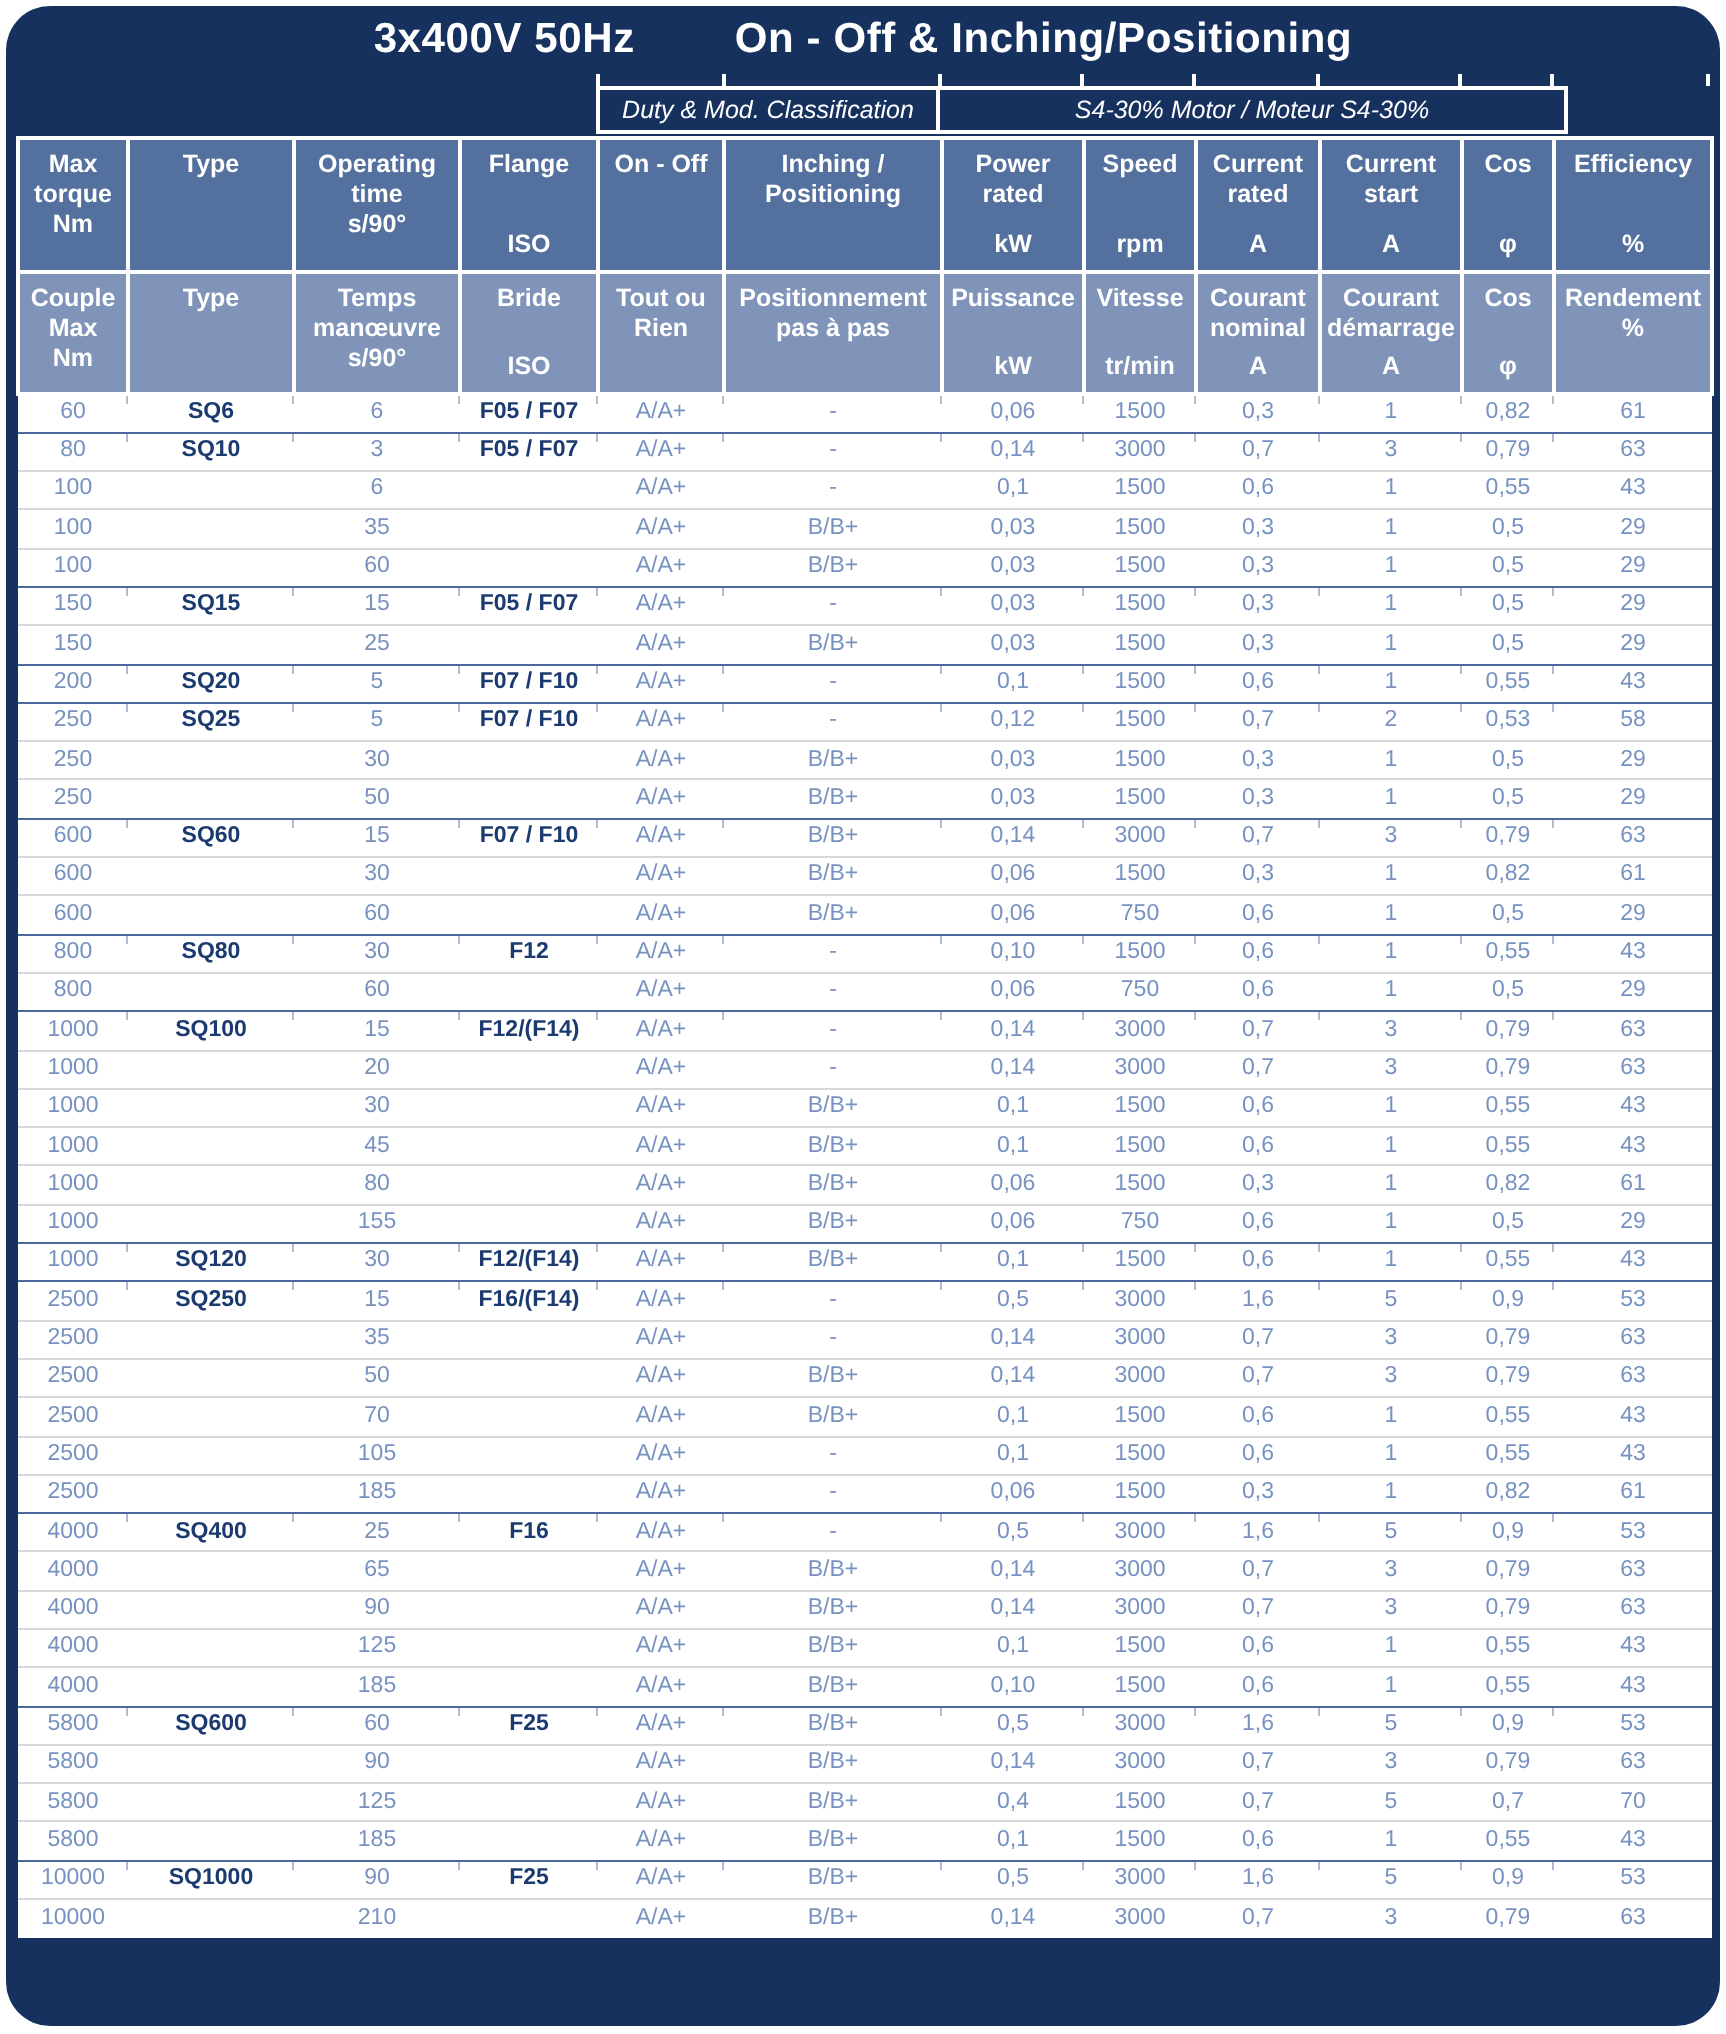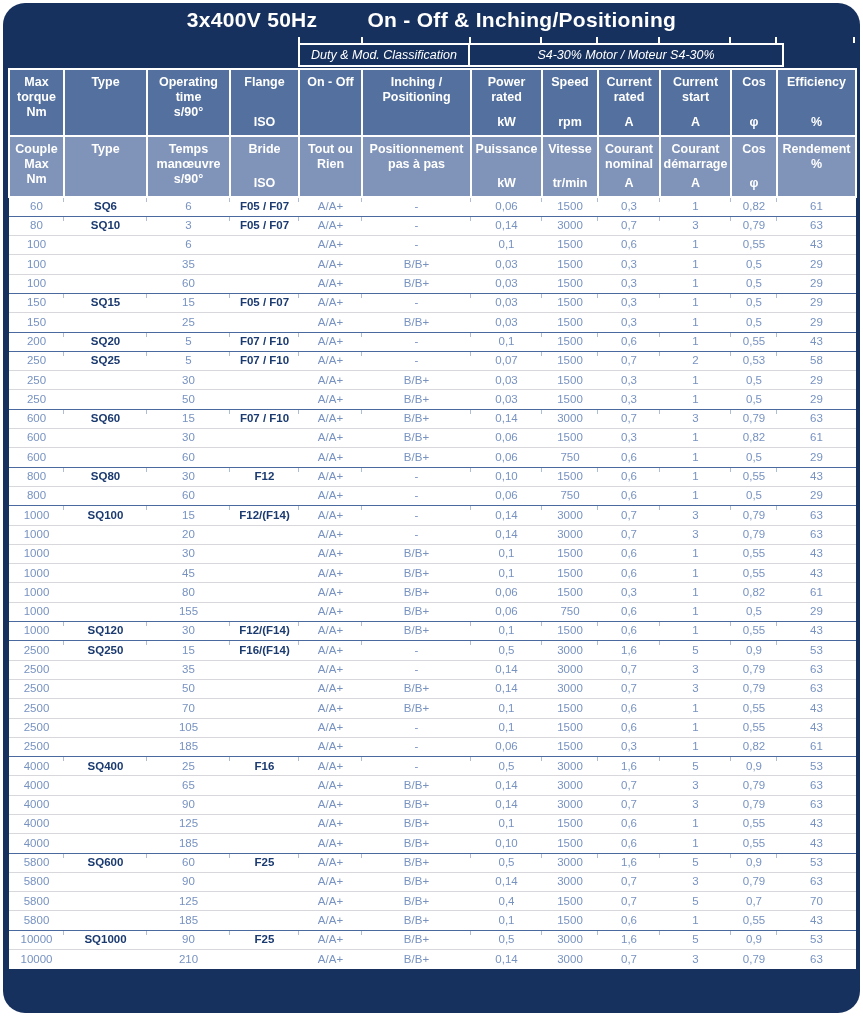--- a/index.html
+++ b/index.html
@@ -402,21 +402,21 @@
             <td>0,55</td>
             <td>43</td>
           </tr>
           <tr class="group-start">
             <td>250</td>
             <td class="strong">SQ25</td>
             <td>5</td>
             <td class="strong">F07 / F10</td>
             <td>A/A+</td>
             <td>-</td>
-            <td>0,07</td>
+            <td>0,12</td>
             <td>1500</td>
             <td>0,7</td>
             <td>2</td>
             <td>0,53</td>
             <td>58</td>
           </tr>
           <tr>
             <td>250</td>
             <td class="strong"></td>
             <td>30</td>

